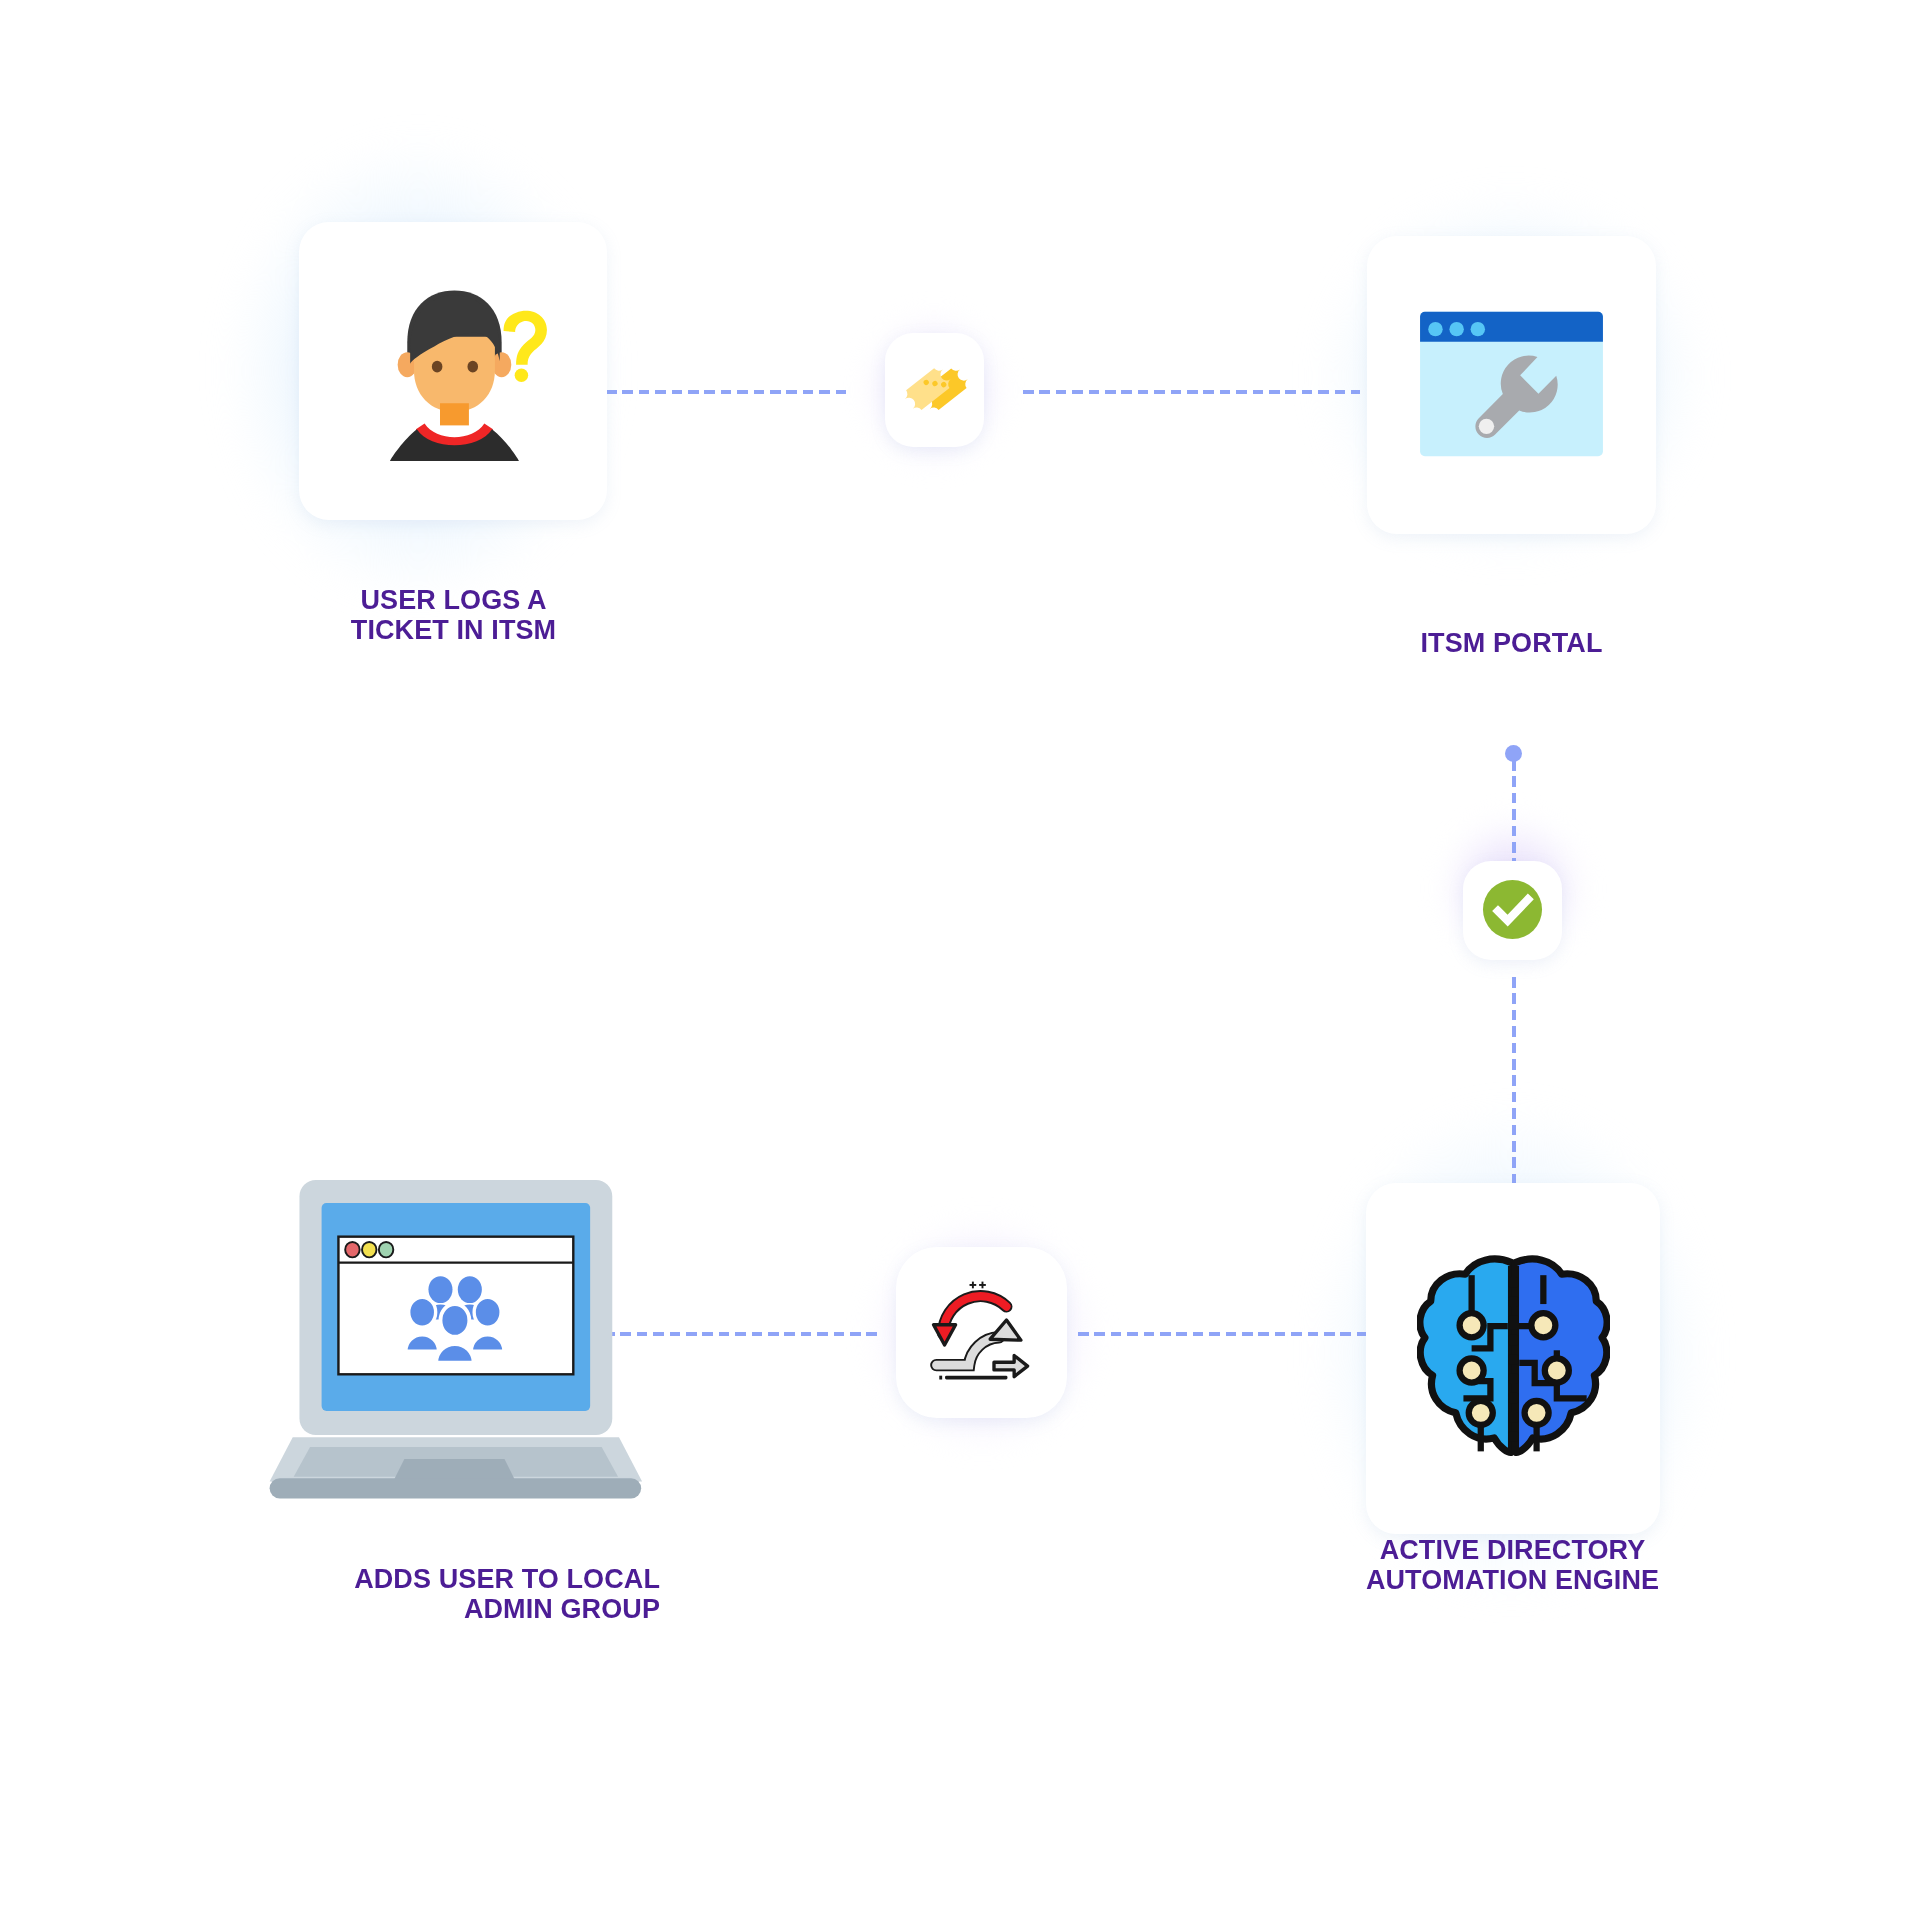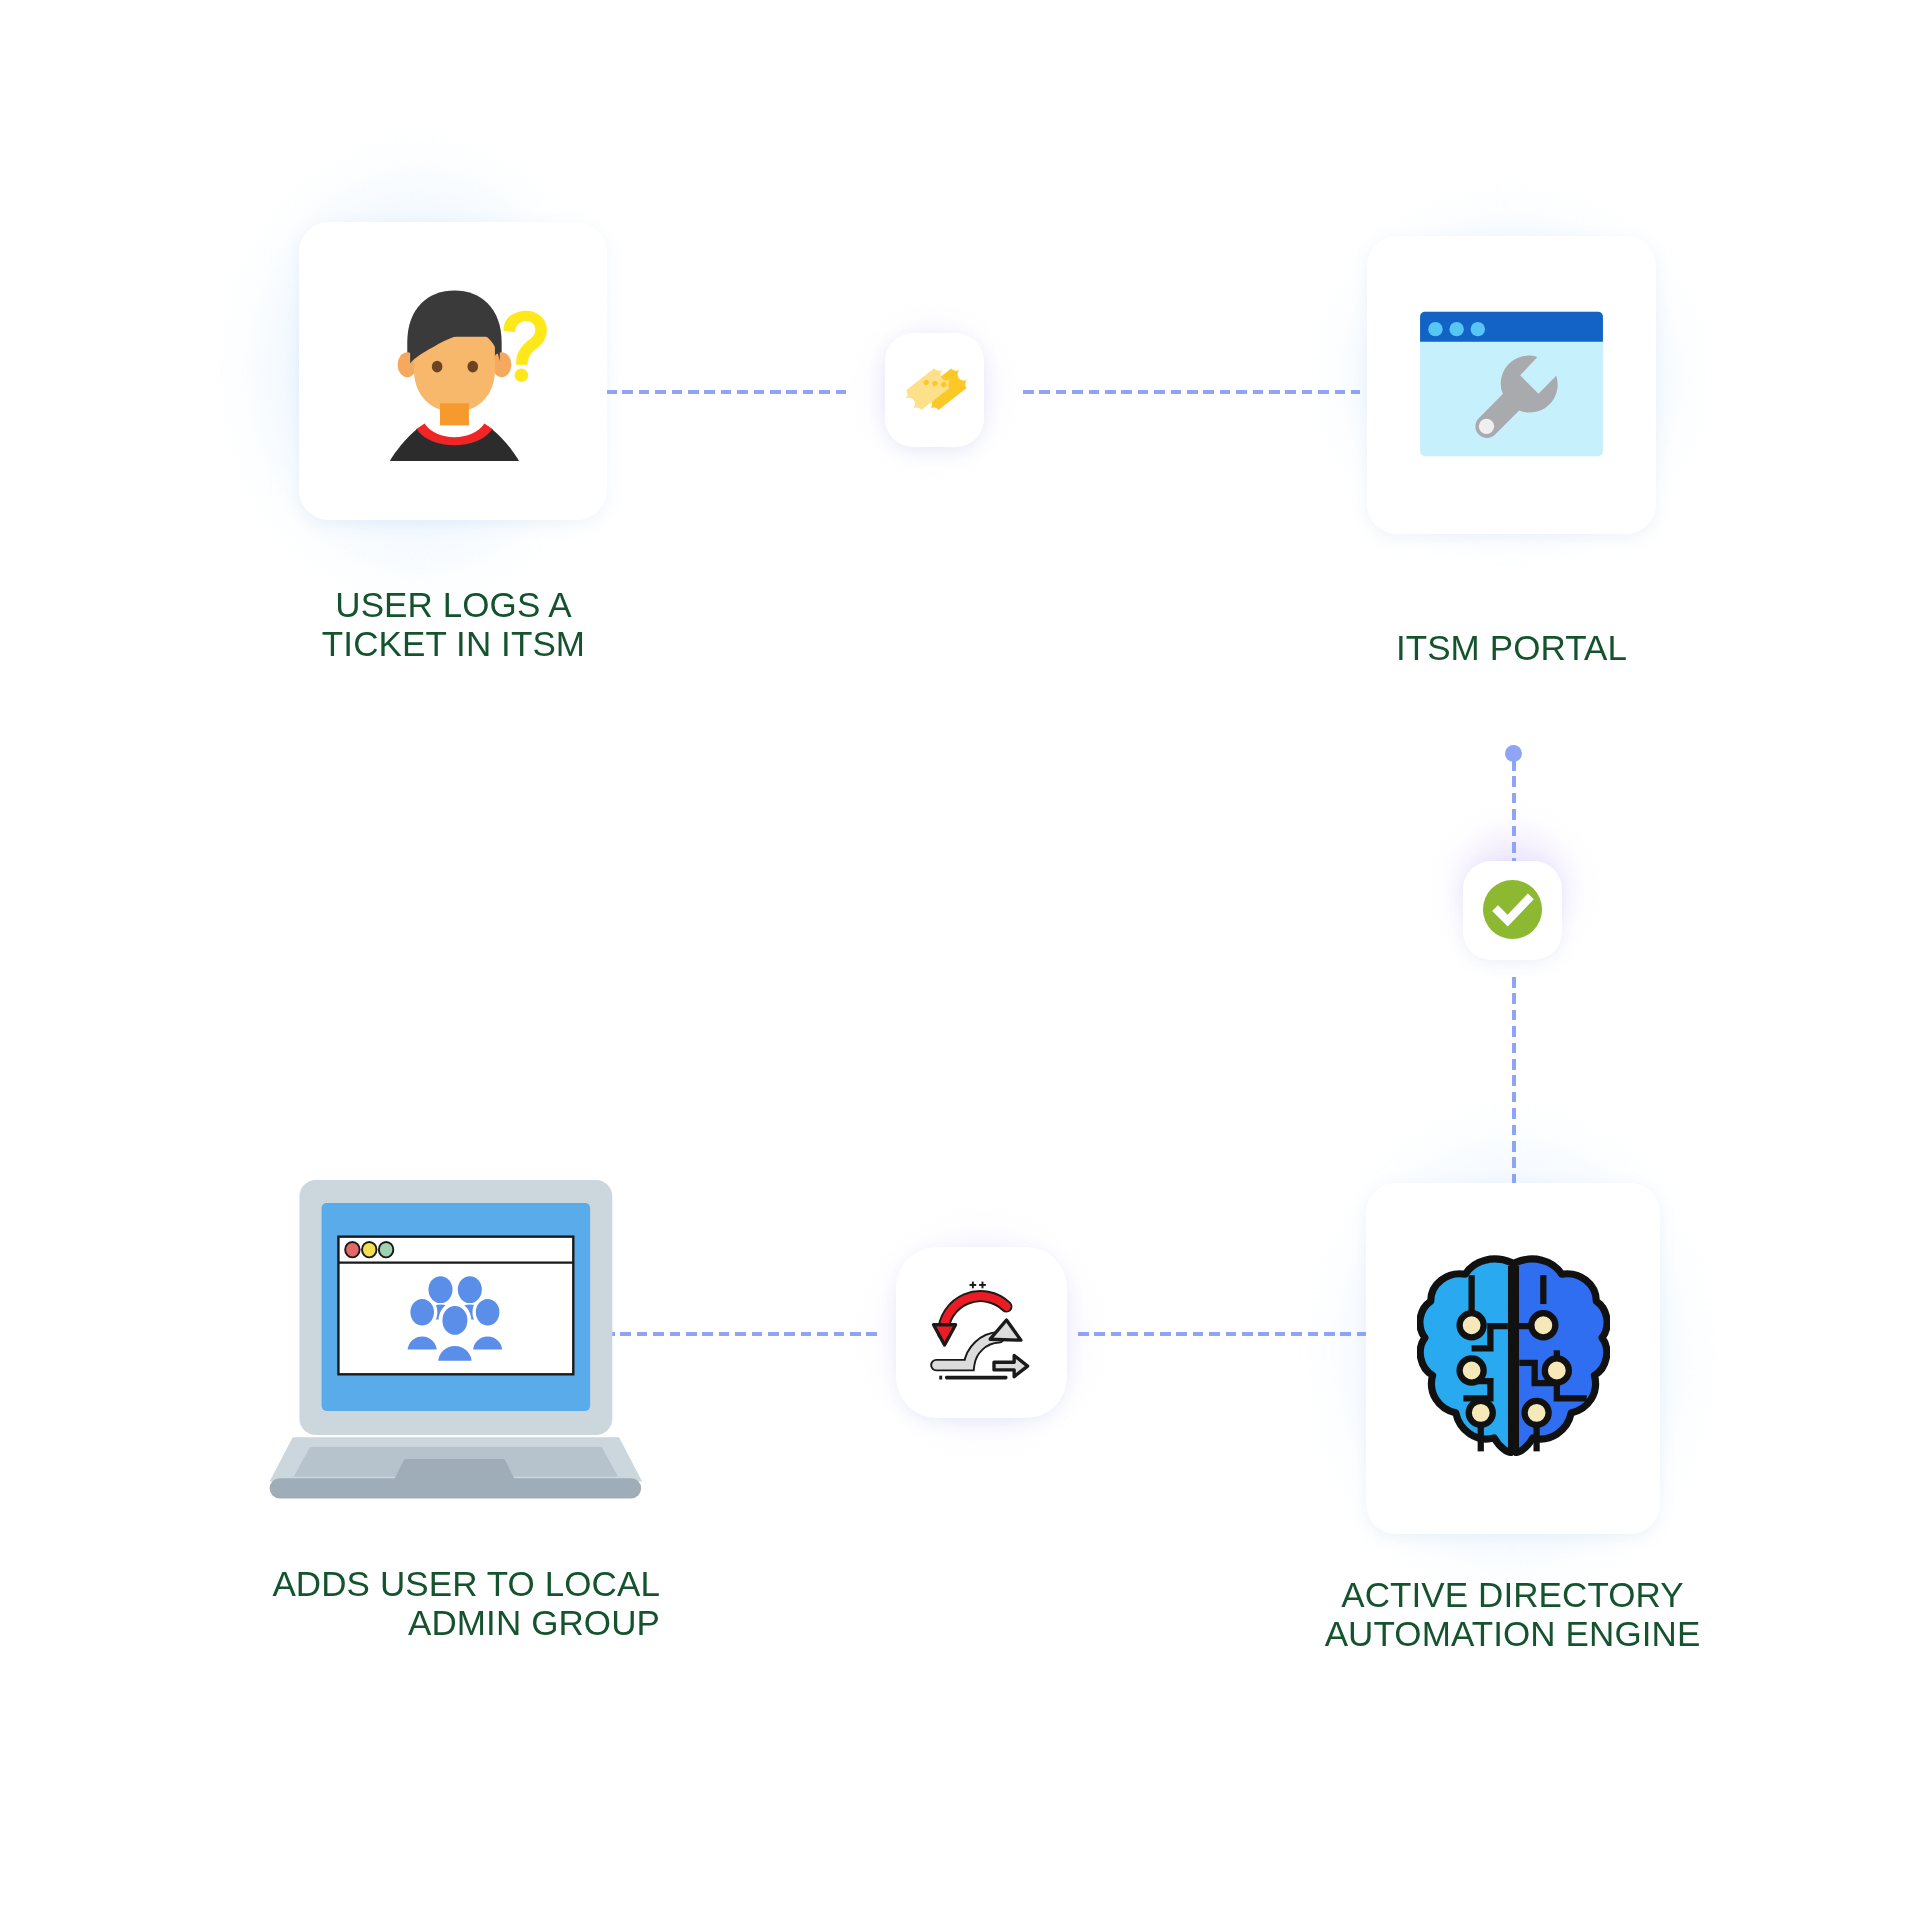--- a/index.html
+++ b/index.html
@@ -47,23 +47,23 @@
     box-shadow: 0 4.8px 16.4px rgba(140,170,210,0.13);
     display: flex;
     align-items: center;
     justify-content: center;
   }
   .card.small { border-radius: 25px; }
 
   
   .label {
     position: absolute;
-    color: #14532d;
-    font-weight: 400;
-    font-size: 35px;
+    color: #4c1d95;
+    font-weight: 700;
+    font-size: 27px;
     line-height: 1.10;
     letter-spacing: 0.1px;
     text-align: center;
     text-transform: uppercase;
     white-space: pre-line;
   }
 
   
   .dash-h {
     position: absolute;
@@ -312,17 +312,17 @@
           <circle cx="113" cy="148" r="25"></circle>
           <circle cx="113" cy="242" r="25"></circle>
           <circle cx="132" cy="330" r="25"></circle>
           <circle cx="262" cy="148" r="25"></circle>
           <circle cx="290" cy="242" r="25"></circle>
           <circle cx="248" cy="330" r="25"></circle>
         </g>
       </svg>
     </span>
   </div>
-  <div class="label" style="left:1296px; top:1536px; width:433px;margin-top:40px;">ACTIVE DIRECTORY
+  <div class="label" style="left:1296px; top:1536px; width:433px;">ACTIVE DIRECTORY
 AUTOMATION ENGINE</div>
 
 </div>
 
 
 </body></html>

